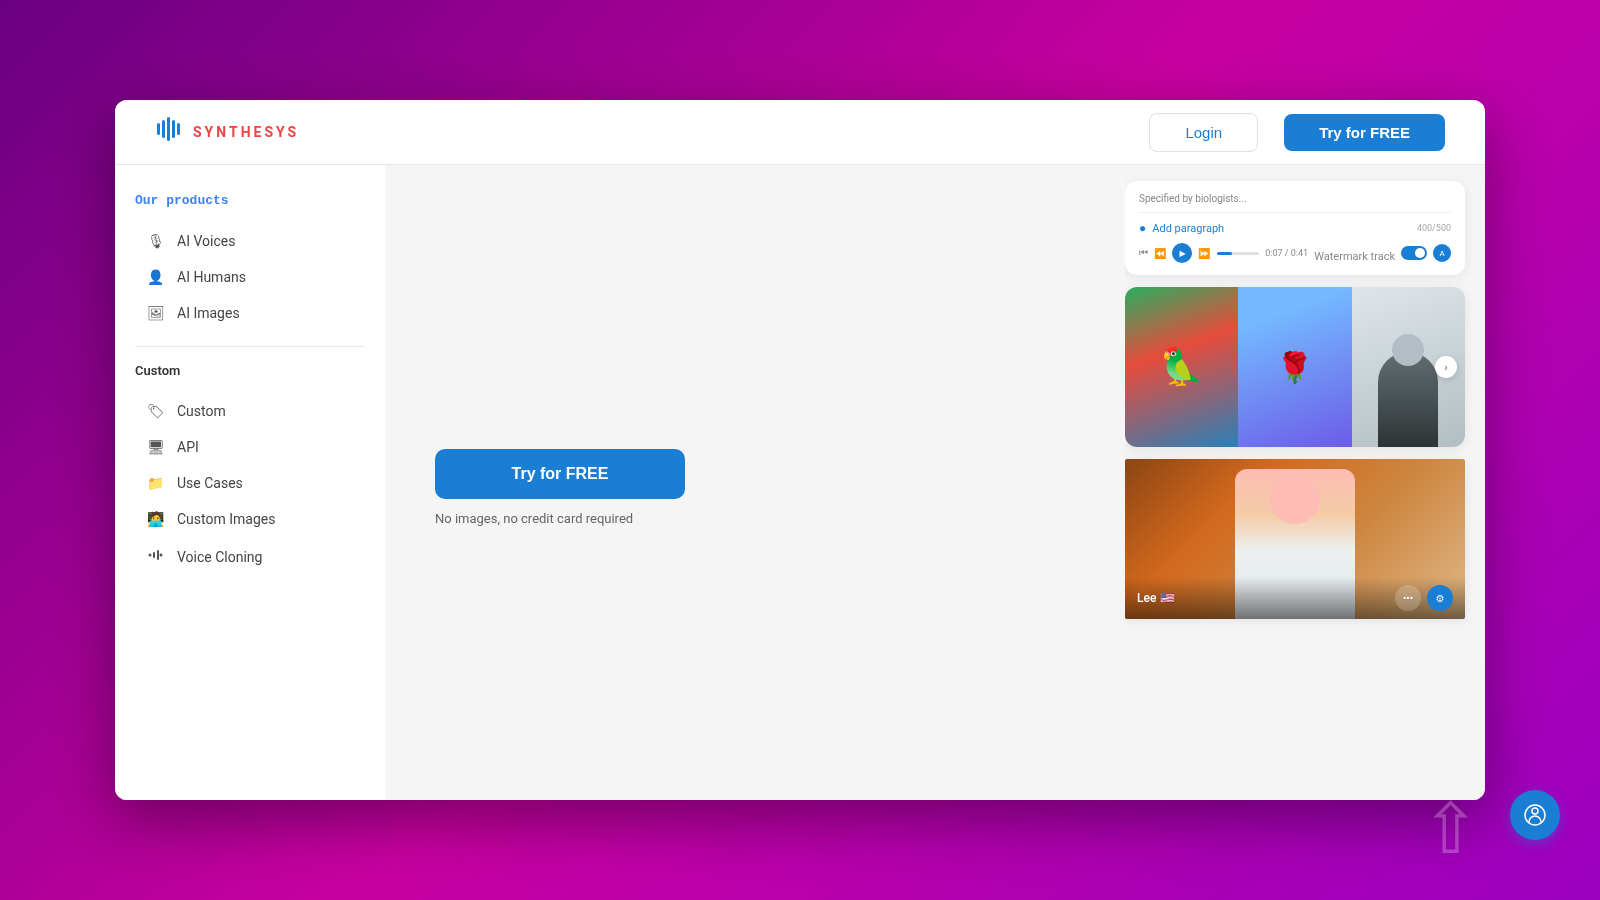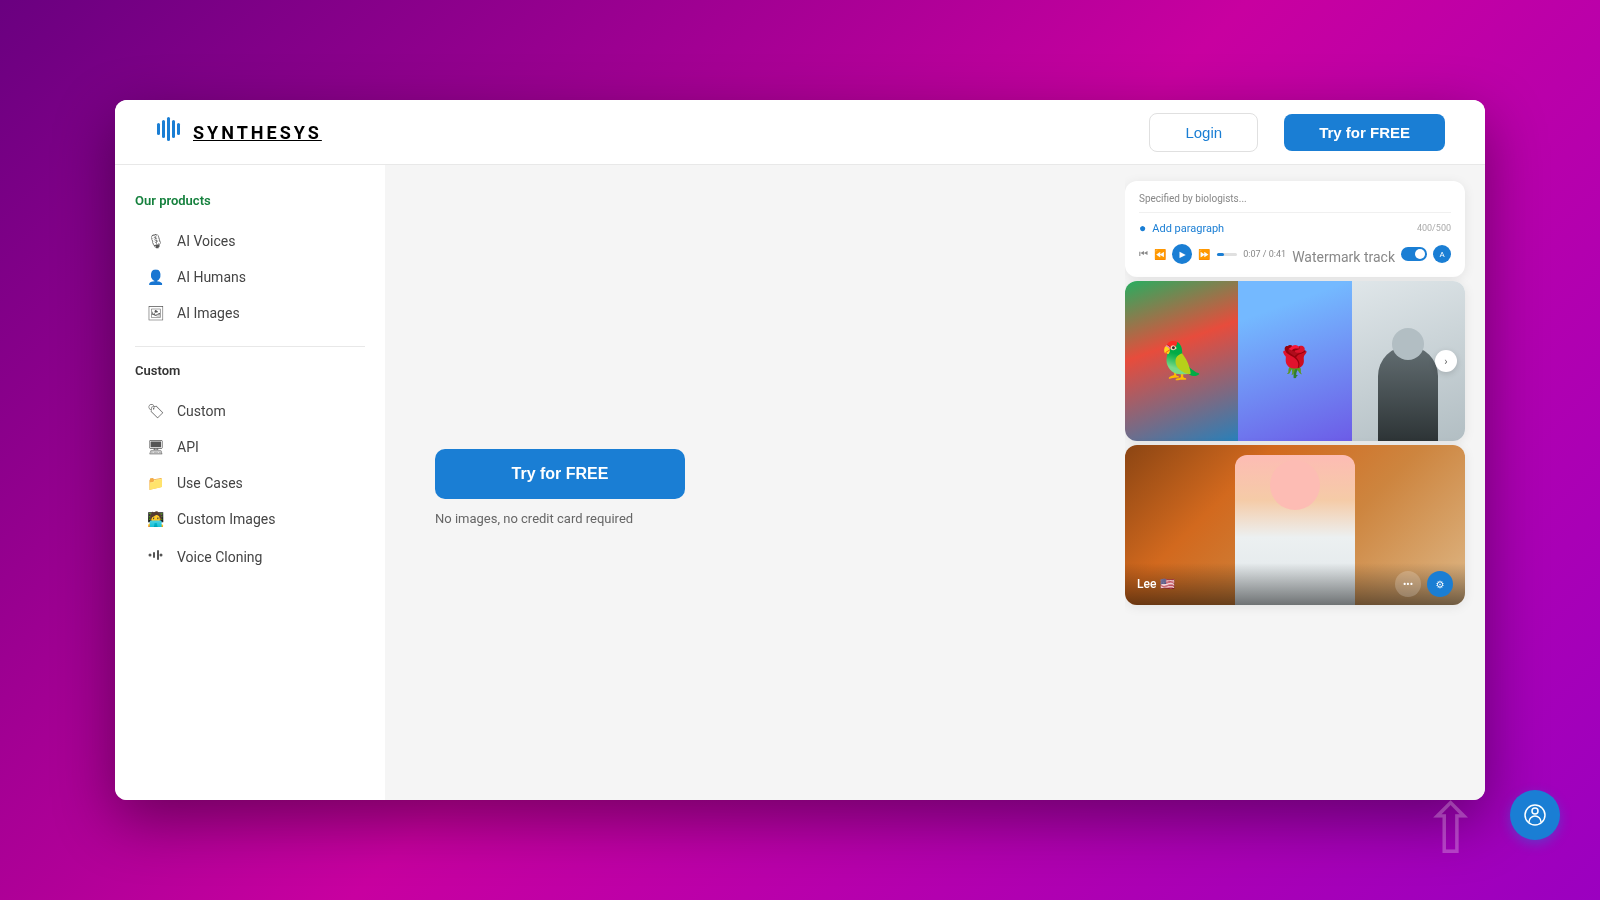--- a/index.html
+++ b/index.html
@@ -37,25 +37,24 @@
     .logo {
       display: flex;
       align-items: center;
       gap: 10px;
     }
     .logo-icon {
       color: #1a7ed4;
       font-size: 24px;
     }
     .logo-text {
-      font-size: 18px;
+      font-size: 14px;
       font-weight: 700;
       letter-spacing: 3px;
-      color: #000000;
-      text-decoration: underline;
+      color: #ef4444;
     }
     .header-actions {
       display: flex;
       align-items: center;
       gap: 26px;
     }
     .btn-login {
       background: #ffffff;
       border: 1px solid #e0e0e0;
       border-radius: 8px;
@@ -86,22 +85,23 @@
       width: 270px;
       background: #ffffff;
       border-radius: 0 0 0 0;
       padding: 28px 20px;
       flex-shrink: 0;
       box-shadow: 2px 0 8px rgba(0,0,0,0.05);
     }
     .sidebar-section-title {
       font-size: 13px;
       font-weight: 600;
-      color: #15803d;
+      color: #3b82f6;
       margin-bottom: 16px;
+      font-family: Liberation Mono, monospace;
     }
     .sidebar-item {
       display: flex;
       align-items: center;
       gap: 12px;
       padding: 9px 12px;
       border-radius: 8px;
       cursor: pointer;
       font-size: 14px;
       color: #444;
@@ -164,21 +164,21 @@
     .no-signup {
       font-size: 13px;
       color: #666;
     }
     
     .right-previews {
       width: 360px;
       flex-shrink: 0;
       display: flex;
       flex-direction: column;
-      gap: 4px;
+      gap: 12px;
       padding: 16px 20px 16px 0;
       background: #f5f5f5;
       overflow: hidden;
     }
     
     .card-audio {
       background: #ffffff;
       border-radius: 12px;
       padding: 12px 14px;
       box-shadow: 0 2px 12px rgba(0,0,0,0.08);
@@ -229,21 +229,21 @@
       border-radius: 2px;
       position: relative;
     }
     .progress-fill {
       width: 35%;
       height: 100%;
       background: #1a7ed4;
       border-radius: 2px;
     }
     .watermark-label {
-      font-size: 14px;
+      font-size: 11px;
       color: #888;
       white-space: nowrap;
       margin-top: 6px;
     }
     .toggle-sm {
       width: 26px;
       height: 14px;
       background: #1a7ed4;
       border-radius: 7px;
       position: relative;
@@ -293,21 +293,21 @@
       display: flex;
       align-items: center;
       justify-content: center;
       color: #666;
       font-size: 11px;
       cursor: pointer;
     }
     
     .card-video {
       background: #ffffff;
-      border-radius: 12px;
+      border-radius: 2px;
       overflow: hidden;
       box-shadow: 0 2px 12px rgba(0,0,0,0.08);
       position: relative;
       height: 160px;
     }
     .video-bg {
       width: 100%;
       height: 100%;
       background: linear-gradient(135deg, #8B4513 0%, #D2691E 30%, #CD853F 60%, #DEB887 100%);
       display: flex;

